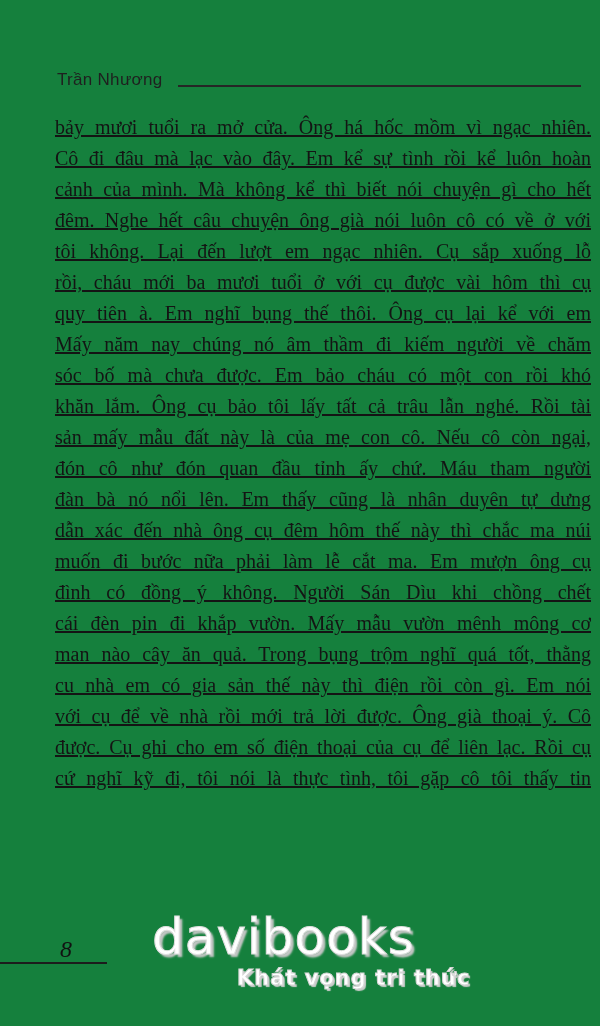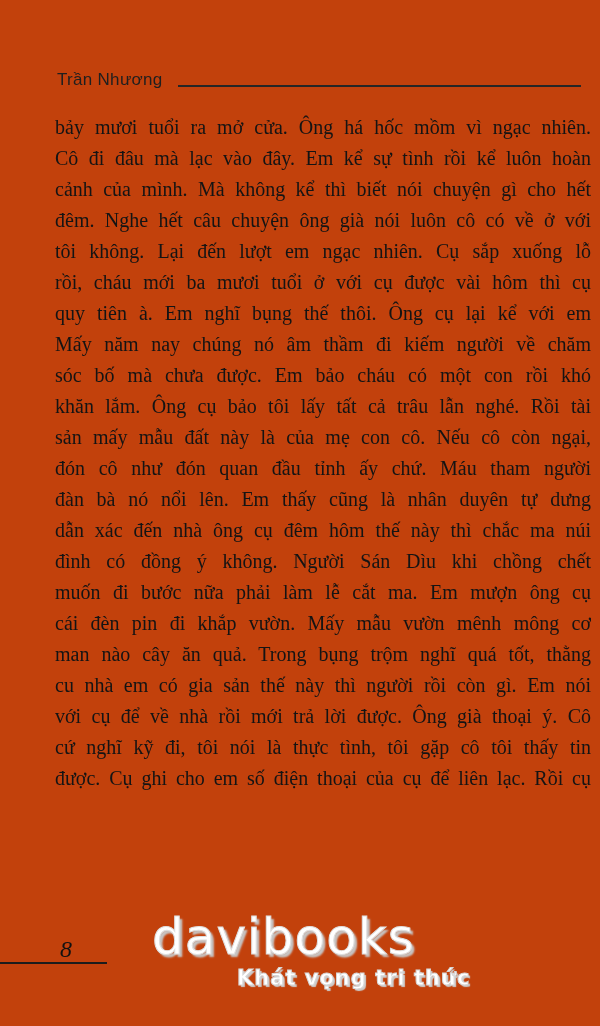--- a/index.html
+++ b/index.html
@@ -4,21 +4,21 @@
 <style>
   html, body {
     margin: 0;
     padding: 0;
     background: #ffffff;
   }
   .page {
     position: relative;
     width: 600px;
     height: 1026px;
-    background: #c2410c;
+    background: #15803d;
     overflow: hidden;
     font-family: "Liberation Serif", "DejaVu Serif", serif;
   }
   .header {
     position: absolute;
     left: 57px;
     top: 70px;
     right: 19px;
     display: flex;
     align-items: flex-end;
@@ -47,20 +47,21 @@
     line-height: 31px;
     color: #141414;
   }
   .body-line {
     width: 100%;
     height: 31px;
     overflow: hidden;
     text-align: justify;
     text-align-last: justify;
     text-justify: inter-word;
+    text-decoration: underline;
   }
   .page-number {
     position: absolute;
     left: 60px;
     top: 936px;
     font-family: "Liberation Serif", "DejaVu Serif", serif;
     font-style: italic;
     font-size: 24px;
     color: #111111;
   }
@@ -117,28 +118,28 @@
     <div class="body-line">tôi không. Lại đến lượt em ngạc nhiên. Cụ sắp xuống lỗ</div>
     <div class="body-line">rồi, cháu mới ba mươi tuổi ở với cụ được vài hôm thì cụ</div>
     <div class="body-line">quy tiên à. Em nghĩ bụng thế thôi. Ông cụ lại kể với em</div>
     <div class="body-line">Mấy năm nay chúng nó âm thầm đi kiếm người về chăm</div>
     <div class="body-line">sóc bố mà chưa được. Em bảo cháu có một con rồi khó</div>
     <div class="body-line">khăn lắm. Ông cụ bảo tôi lấy tất cả trâu lẫn nghé. Rồi tài</div>
     <div class="body-line">sản mấy mẫu đất này là của mẹ con cô. Nếu cô còn ngại,</div>
     <div class="body-line">đón cô như đón quan đầu tỉnh ấy chứ. Máu tham người</div>
     <div class="body-line">đàn bà nó nổi lên. Em thấy cũng là nhân duyên tự dưng</div>
     <div class="body-line">dẫn xác đến nhà ông cụ đêm hôm thế này thì chắc ma núi</div>
+    <div class="body-line">muốn đi bước nữa phải làm lễ cắt ma. Em mượn ông cụ</div>
     <div class="body-line">đình có đồng ý không. Người Sán Dìu khi chồng chết</div>
-    <div class="body-line">muốn đi bước nữa phải làm lễ cắt ma. Em mượn ông cụ</div>
     <div class="body-line">cái đèn pin đi khắp vườn. Mấy mẫu vườn mênh mông cơ</div>
     <div class="body-line">man nào cây ăn quả. Trong bụng trộm nghĩ quá tốt, thằng</div>
-    <div class="body-line">cu nhà em có gia sản thế này thì người rồi còn gì. Em nói</div>
+    <div class="body-line">cu nhà em có gia sản thế này thì điện rồi còn gì. Em nói</div>
     <div class="body-line">với cụ để về nhà rồi mới trả lời được. Ông già thoại ý. Cô</div>
+    <div class="body-line">được. Cụ ghi cho em số điện thoại của cụ để liên lạc. Rồi cụ</div>
     <div class="body-line">cứ nghĩ kỹ đi, tôi nói là thực tình, tôi gặp cô tôi thấy tin</div>
-    <div class="body-line">được. Cụ ghi cho em số điện thoại của cụ để liên lạc. Rồi cụ</div>
   </div>
 
   <div class="watermark-brand">davibooks</div>
   <div class="watermark-slogan">Khát vọng tri thức</div>
 
   <div class="page-number">8</div>
   <div class="page-number-rule"></div>
 
 </div>
 

